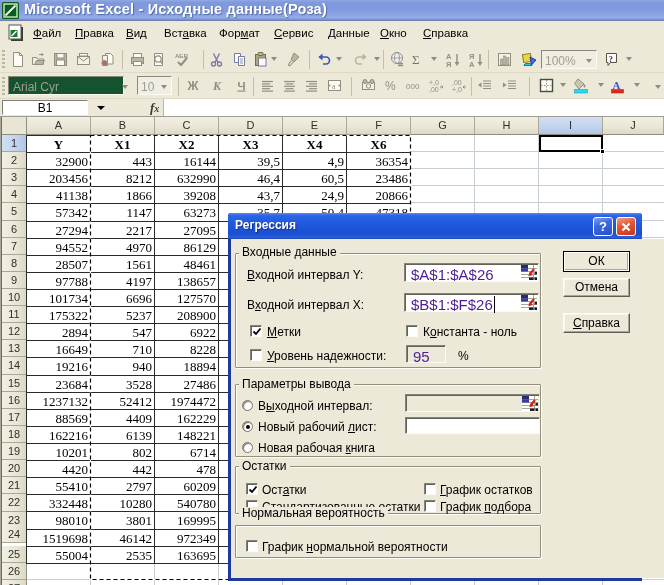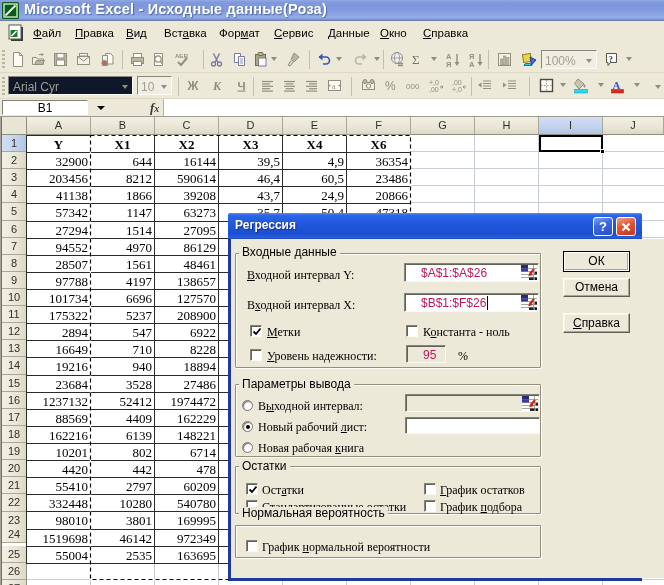--- a/index.html
+++ b/index.html
@@ -51,24 +51,24 @@
 #i1cell i{position:absolute;right:-4px;bottom:-4px;width:5px;height:5px;background:#000;border:1px solid #fff;}
 
 #dlg{position:absolute;left:228px;top:213px;width:414px;height:368px;background:#20399e;border-radius:3px 3px 0 0;}
 #dtitle{position:absolute;left:0;top:0;width:414px;height:26px;border-radius:3px 3px 0 0;
  background:linear-gradient(180deg,#5a8af2 0%,#2a64e8 10%,#2058dd 45%,#1b4fd0 80%,#2a5ee0 94%,#1b42ab 100%);}
 #dbody{position:absolute;left:3px;top:26px;width:468px;height:339px;background:#ece9d8;}
 #dtitle .t{position:absolute;left:7px;top:5px;font-size:12px;font-weight:bold;color:#fff;text-shadow:1px 1px 1px rgba(10,20,80,.6);}
 .tbtn{position:absolute;top:4px;width:20px;height:19px;border:1px solid #fff;border-radius:3px;font-size:13px;font-weight:bold;color:#fff;text-align:center;line-height:17px;}
 #qbtn{left:365px;background:linear-gradient(160deg,#7ba0f4 0%,#3c68e0 40%,#2650c8 100%);}
 #xbtn{left:388px;background:linear-gradient(160deg,#f0a088 0%,#e35232 45%,#c43a1c 100%);}
-.dtext{position:absolute;font-size:12px;line-height:13px;color:#000;white-space:nowrap;font-family:Liberation Serif, serif;}
+.dtext{position:absolute;font-size:12px;line-height:13px;color:#000;white-space:nowrap;}
 .group{position:absolute;border:1px solid #928f7c;border-radius:1px;box-shadow:inset 1px 1px 0 #fffef6,1px 1px 0 #fffef6;}
 .glabel{position:absolute;font-size:12px;line-height:13px;color:#000;background:#ece9d8;padding:0 3px;white-space:nowrap;}
-.tbox{position:absolute;background:#fff;border:1px solid;border-color:#848377 #fcfbf3 #fcfbf3 #848377;box-shadow:inset 1px 1px 0 #62615a;font-size:12px;color:#be185d;padding:2px 0 0 16px;}
+.tbox{position:absolute;background:#fff;border:1px solid;border-color:#848377 #fcfbf3 #fcfbf3 #848377;box-shadow:inset 1px 1px 0 #62615a;font-size:15px;color:#4c1d95;padding:2px 0 0 6px;}
 .tbox.dis{background:#ece9d8;}
 .refbtn{position:absolute;right:1px;top:1px;width:16px;height:15px;overflow:hidden;}
 .cb{position:absolute;width:12px;height:12px;background:#fff;border:1px solid;border-color:#848377 #fcfbf3 #fcfbf3 #848377;box-shadow:inset 1px 1px 0 #62615a;}
 .cb svg{position:absolute;left:1px;top:1px;}
 .radio{position:absolute;width:11px;height:11px;border-radius:50%;background:#fff;border:1px solid #777668;box-shadow:inset 1px 1px 1px rgba(90,90,80,.8);}
 .radio i{position:absolute;left:3px;top:3px;width:4px;height:4px;border-radius:50%;background:#000;}
 .btn{position:absolute;width:67px;height:21px;background:#ece9d8;border:1px solid;border-color:#fffef8 #5f5e52 #5f5e52 #fffef8;box-shadow:inset -1px -1px 0 #a9a695,inset 1px 1px 0 #f7f5ea;font-size:12px;color:#000;text-align:center;line-height:19px;}
 .btn.def{border:1px solid #000;box-shadow:inset 0 0 0 1px #fffef8,inset -2px -2px 0 #a9a695;}
 </style></head>
 <body>
@@ -214,21 +214,21 @@
       <i class="darr" style="left:44px;top:8px"></i>
     </div>
     <svg class="ticon" style="left:603px;top:5px" width="17" height="17" viewBox="0 0 17 17">
       <path d="M3.5 2.5 h10 v9 h-6 l-2.5 3 v-3 h-1.5 z" fill="#fcfbf4" stroke="#55544a"></path>
       <text x="5.5" y="10.5" font-size="9" font-weight="bold" fill="#3a3a7a" font-family="Liberation Serif">?</text>
     </svg>
     <i class="darr" style="left:626px;top:11px"></i>
   </div>
 <div id="tb2" class="tbar">
     <div class="grip"></div>
-    <div style="position:absolute;left:8px;top:3px;width:125px;height:19px;background:#0f172a;border:1px solid;border-color:#8a887b #fcfbf3 #fcfbf3 #8a887b;">
+    <div style="position:absolute;left:8px;top:3px;width:116px;height:19px;background:#14532d;border:1px solid;border-color:#8a887b #fcfbf3 #fcfbf3 #8a887b;">
       <span style="position:absolute;left:4px;top:3px;font-size:12px;color:#a09e8e">Arial Cyr</span>
       <i class="darr" style="left:113px;top:8px"></i>
     </div>
     <div style="position:absolute;left:137px;top:3px;width:35px;height:19px;background:#f0eee2;border:1px solid;border-color:#8a887b #fcfbf3 #fcfbf3 #8a887b;">
       <span style="position:absolute;left:3px;top:3px;font-size:12px;color:#a09e8e">10</span>
       <i class="darr" style="left:23px;top:8px"></i>
     </div>
     <div class="tsep" style="left:178px"></div>
     <svg class="ticon" style="left:185px;top:4px" width="17" height="17" viewBox="0 0 17 17">
       <text x="2.5" y="13" font-size="12" font-weight="bold" fill="#918f81" font-family="Liberation Sans">Ж</text>
@@ -372,30 +372,30 @@
       <div class="row">
         <div class="c">Y</div>
         <div class="c">X1</div>
         <div class="c">X2</div>
         <div class="c">X3</div>
         <div class="c">X4</div>
         <div class="c">X6</div>
       </div>
       <div class="row">
         <div class="c">32900</div>
-        <div class="c">644</div>
+        <div class="c">443</div>
         <div class="c">16144</div>
         <div class="c">39,5</div>
         <div class="c">4,9</div>
         <div class="c">36354</div>
       </div>
       <div class="row">
         <div class="c">203456</div>
         <div class="c">8212</div>
-        <div class="c">590614</div>
+        <div class="c">632990</div>
         <div class="c">46,4</div>
         <div class="c">60,5</div>
         <div class="c">23486</div>
       </div>
       <div class="row">
         <div class="c">41138</div>
         <div class="c">1866</div>
         <div class="c">39208</div>
         <div class="c">43,7</div>
         <div class="c">24,9</div>
@@ -404,21 +404,21 @@
       <div class="row">
         <div class="c">57342</div>
         <div class="c">1147</div>
         <div class="c">63273</div>
         <div class="c">35,7</div>
         <div class="c">50,4</div>
         <div class="c">47318</div>
       </div>
       <div class="row">
         <div class="c">27294</div>
-        <div class="c">1514</div>
+        <div class="c">2217</div>
         <div class="c">27095</div>
         <div class="c"></div>
         <div class="c"></div>
         <div class="c"></div>
       </div>
       <div class="row">
         <div class="c">94552</div>
         <div class="c">4970</div>
         <div class="c">86129</div>
         <div class="c"></div>

